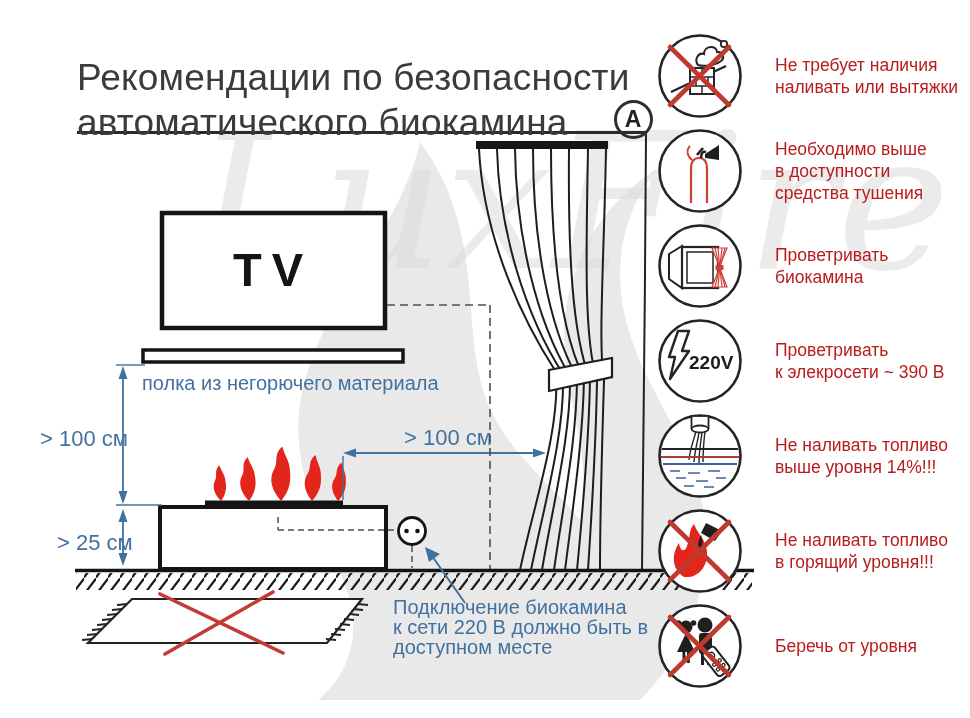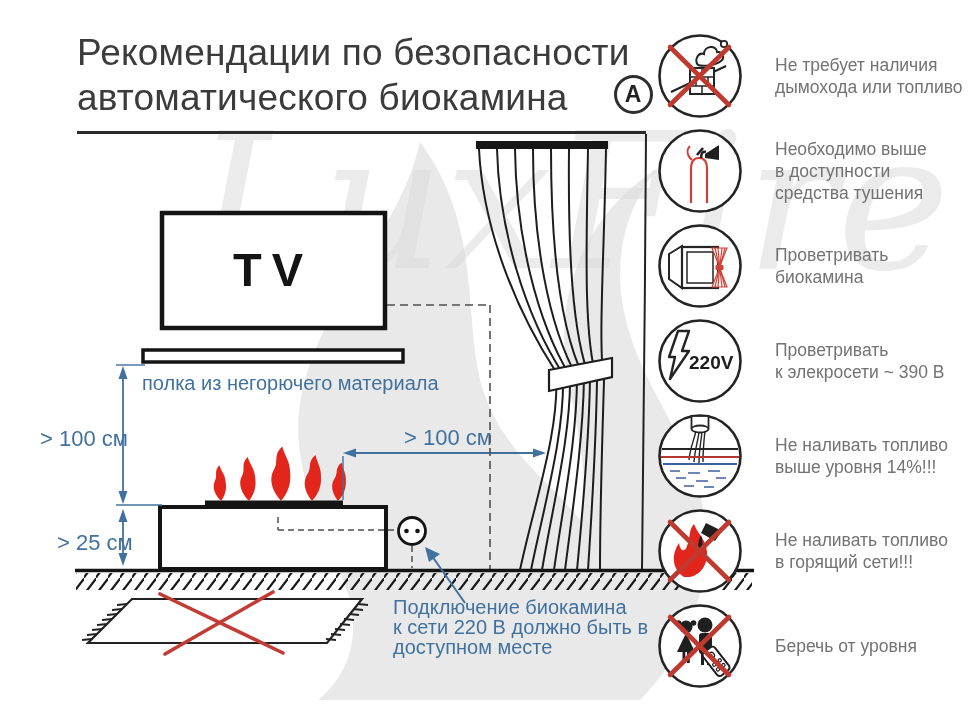--- a/index.html
+++ b/index.html
@@ -2,30 +2,30 @@
 <html><head>
 <meta charset="utf-8">
 <style>
   html,body{margin:0;padding:0;background:#fff;}
   .canvas{position:relative;width:970px;height:718px;background:#ffffff;overflow:hidden;
           font-family:"Liberation Sans",sans-serif;}
   svg{display:block;}
   .layer{position:absolute;left:0;top:0;}
   
   .title{position:absolute;left:77px;top:30px;color:#3b3b3b;}
-  .title .l1{font-size:37px;line-height:45px;letter-spacing:.2px;}
+  .title .l1{font-size:37px;line-height:45px;letter-spacing:.2px;margin-top:25px;}
   .title .l2{font-size:37px;line-height:45px;letter-spacing:.2px;display:flex;}
   .badge{display:inline-flex;align-items:center;justify-content:center;width:33px;height:33px;
          border:3px solid #2e2e2e;border-radius:50%;font-size:23px;font-weight:bold;color:#222;
          margin-left:46px;}
   
   .rules{position:absolute;left:656px;top:32px;width:308px;}
   .rule-row{display:flex;align-items:center;height:88px;margin-bottom:7px;}
   .rule-icon{width:88px;height:88px;flex:0 0 88px;}
-  .rule-text{margin-left:31px;font-size:17.5px;line-height:22px;color:#737373;}
+  .rule-text{margin-left:31px;font-size:17.5px;line-height:22px;color:#b91c1c;}
 </style>
 </head>
 <body>
 
 <div class="canvas">
 
   <svg class="layer" width="970" height="718" viewBox="0 0 970 718">
     <path fill="#e9e9e9" d="M420,142 C400,230 330,290 305,380 C283,458 320,520 345,585 C362,630 352,672 318,700
          L640,700 C690,650 712,585 704,515 C696,445 648,398 628,328 C610,264 624,210 658,168
          C586,214 556,290 566,365 C573,420 592,470 580,520 C550,480 492,445 478,370
@@ -172,21 +172,21 @@
         </g>
         <path d="M42,33 C38,28 42,20 48,22 C48,13 61,13 61,20 C67,19 69,26 65,29 C60,33 48,35 42,33 Z" fill="#fff" stroke="#242424" stroke-width="2"></path>
         <circle cx="68" cy="12" r="3.2" fill="#fff" stroke="#242424" stroke-width="1.8"></circle>
         <g stroke="#c0392f" stroke-width="4.6" stroke-linecap="round">
           <line x1="14" y1="15" x2="73" y2="73"></line>
             <line x1="73" y1="15" x2="14" y2="73"></line>
         </g>
       </svg>
       <div class="rule-text">
         <div>Не требует наличия</div>
-        <div>дымохода или топливо</div>
+        <div>наливать или вытяжки</div>
       </div>
     </div>
 
     <div class="rule-row">
       <svg class="rule-icon" viewBox="0 0 88 88">
         <circle cx="44" cy="44" r="40.5" fill="#fff" stroke="#242424" stroke-width="2.6"></circle>
         <path d="M35,76 V42 Q35,31 43,31 Q51,31 51,42 V76" fill="#fff" stroke="#cf4138" stroke-width="2.2"></path>
         <path d="M36,33 C31,29 30,23 34,19" fill="none" stroke="#cf4138" stroke-width="1.8"></path>
         <path d="M45,31 C45,26 47,24 50,25" fill="none" stroke="#1f1f1f" stroke-width="2.6"></path>
         <line x1="41" y1="28" x2="47" y2="21" stroke="#1f1f1f" stroke-width="2.6"></line>
@@ -274,21 +274,21 @@
         <path d="M28,70 C16,62 15,48 23,36 C24,44 29,46 31,39 C35,29 32,24 38,17 C42,28 50,32 51,45 C52,58 44,68 34,70 Z" fill="#e2261c"></path>
         <polygon points="50,16 66,24 59,34 45,26" fill="#1f1f1f"></polygon>
         <path d="M45,28 C42,34 41,40 44,44 C47,41 47,34 45,28 Z" fill="#1f1f1f"></path>
         <g stroke="#c0392f" stroke-width="4.6" stroke-linecap="round">
           <line x1="14" y1="15" x2="73" y2="73"></line>
             <line x1="73" y1="15" x2="14" y2="73"></line>
         </g>
       </svg>
       <div class="rule-text">
         <div>Не наливать топливо</div>
-        <div>в горящий сети!!!</div>
+        <div>в горящий уровня!!!</div>
       </div>
     </div>
 
     <div class="rule-row">
       <svg class="rule-icon" viewBox="0 0 88 88">
         <circle cx="44" cy="44" r="40.5" fill="#fff" stroke="#242424" stroke-width="2.6"></circle>
         <g fill="#1f1f1f">
           <circle cx="30" cy="25" r="6.5"></circle>
           <circle cx="22.5" cy="21" r="2.8"></circle>
             <circle cx="37.5" cy="21" r="2.8"></circle>

